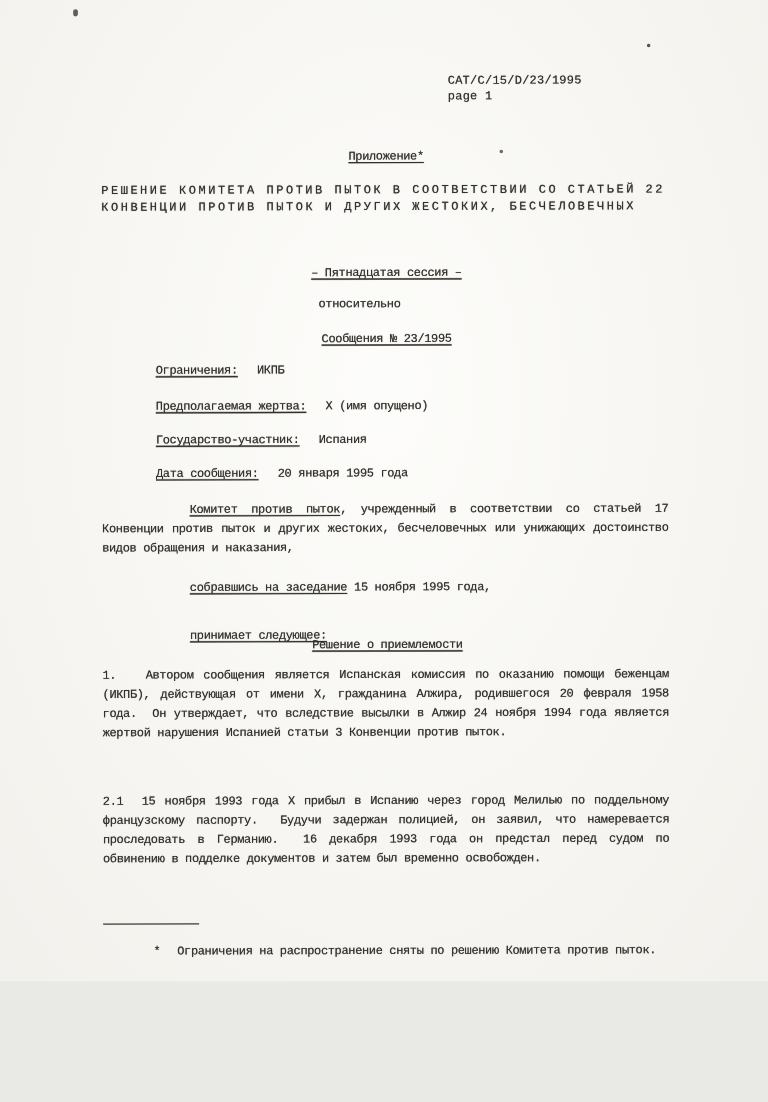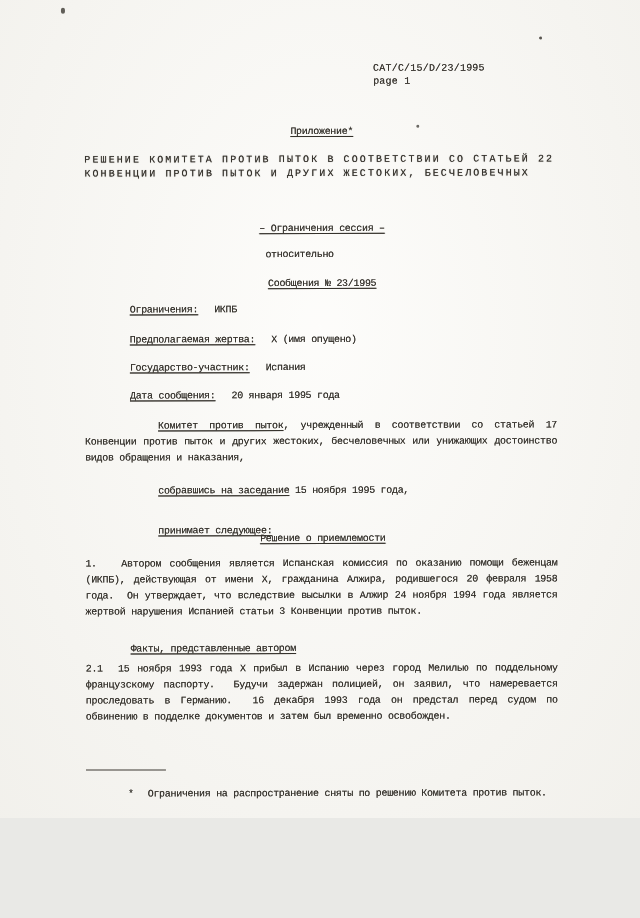--- a/index.html
+++ b/index.html
@@ -69,21 +69,21 @@
     <div class="abs txt centered annex">
       <span class="u">Приложение*</span>
     </div>
 
     <div class="abs title-block">
       <div>РЕШЕНИЕ КОМИТЕТА ПРОТИВ ПЫТОК В СООТВЕТСТВИИ СО СТАТЬЕЙ 22</div>
       <div>КОНВЕНЦИИ ПРОТИВ ПЫТОК И ДРУГИХ ЖЕСТОКИХ, БЕСЧЕЛОВЕЧНЫХ</div>
     </div>
 
     <div class="abs txt centered session">
-      <span class="u">– Ограничения сессия –</span>
+      <span class="u">– Пятнадцатая сессия –</span>
     </div>
 
     <div class="abs txt centered regarding">относительно</div>
 
     <div class="abs txt centered communication">
       <span class="u">Сообщения № 23/1995</span>
     </div>
 
     <div class="abs txt meta-row m0">
       <span class="u">Ограничения:</span><span class="meta-val">ИКПБ</span>
@@ -109,23 +109,20 @@
     <p class="abs txt adopts-line">
       <span class="u">принимает следующее:</span>
     </p>
 
     <div class="abs txt centered decision-heading">
       <span class="u">Решение о приемлемости</span>
     </div>
 
     <p class="abs txt bodyblock para1">1.&nbsp;&nbsp;&nbsp;Автором сообщения является Испанская комиссия по оказанию помощи беженцам (ИКПБ), действующая от имени X, гражданина Алжира, родившегося 20 февраля 1958 года.&nbsp; Он утверждает, что вследствие высылки в Алжир 24 ноября 1994 года является жертвой нарушения Испанией статьи 3 Конвенции против пыток.</p>
 
-    <div class="abs txt facts-heading">
-      <span class="u">Факты, представленные автором</span>
-    </div>
 
     <p class="abs txt bodyblock para21">2.1&nbsp;&nbsp;15 ноября 1993 года X прибыл в Испанию через город Мелилью по поддельному французскому паспорту.&nbsp; Будучи задержан полицией, он заявил, что намеревается проследовать в Германию.&nbsp; 16 декабря 1993 года он предстал перед судом по обвинению в подделке документов и затем был временно освобожден.</p>
 
     <div class="abs footnote-rule"></div>
 
     <p class="abs txt footnote">
       <span class="fn-marker">*</span><span>Ограничения на распространение сняты по решению Комитета против пыток.</span>
     </p>
 
     <span class="speck s1"></span>

